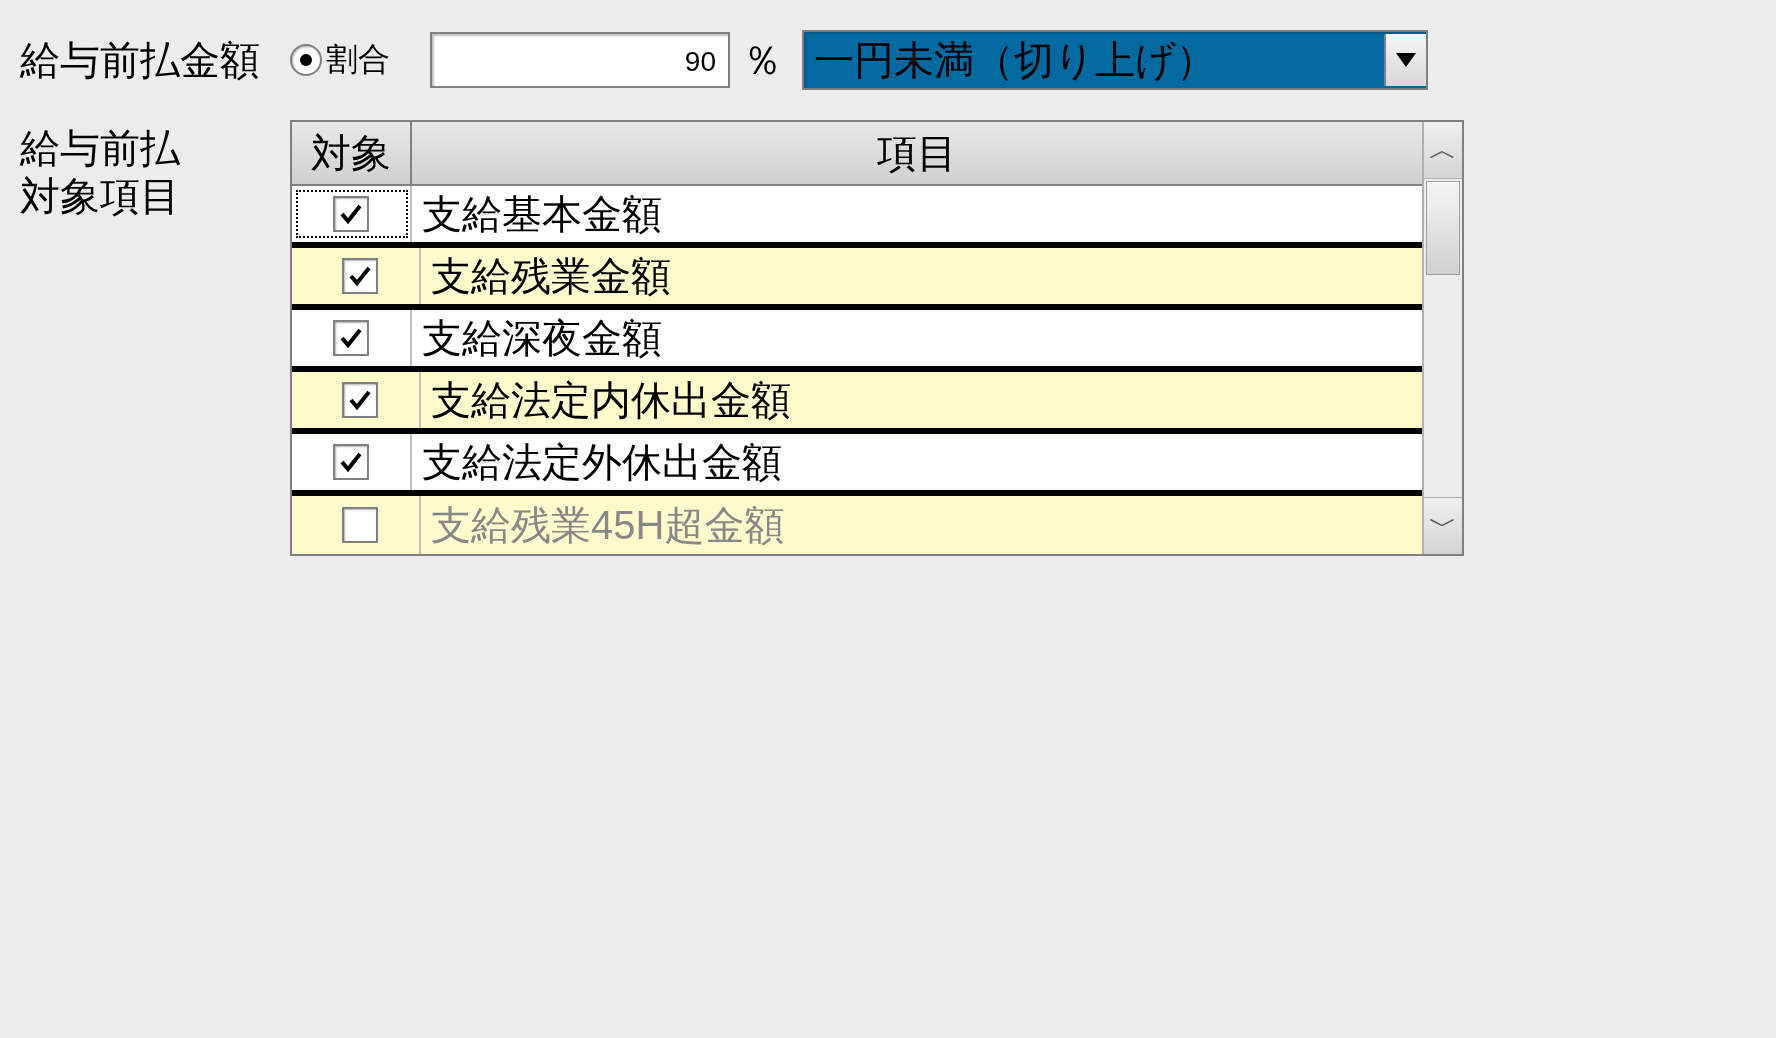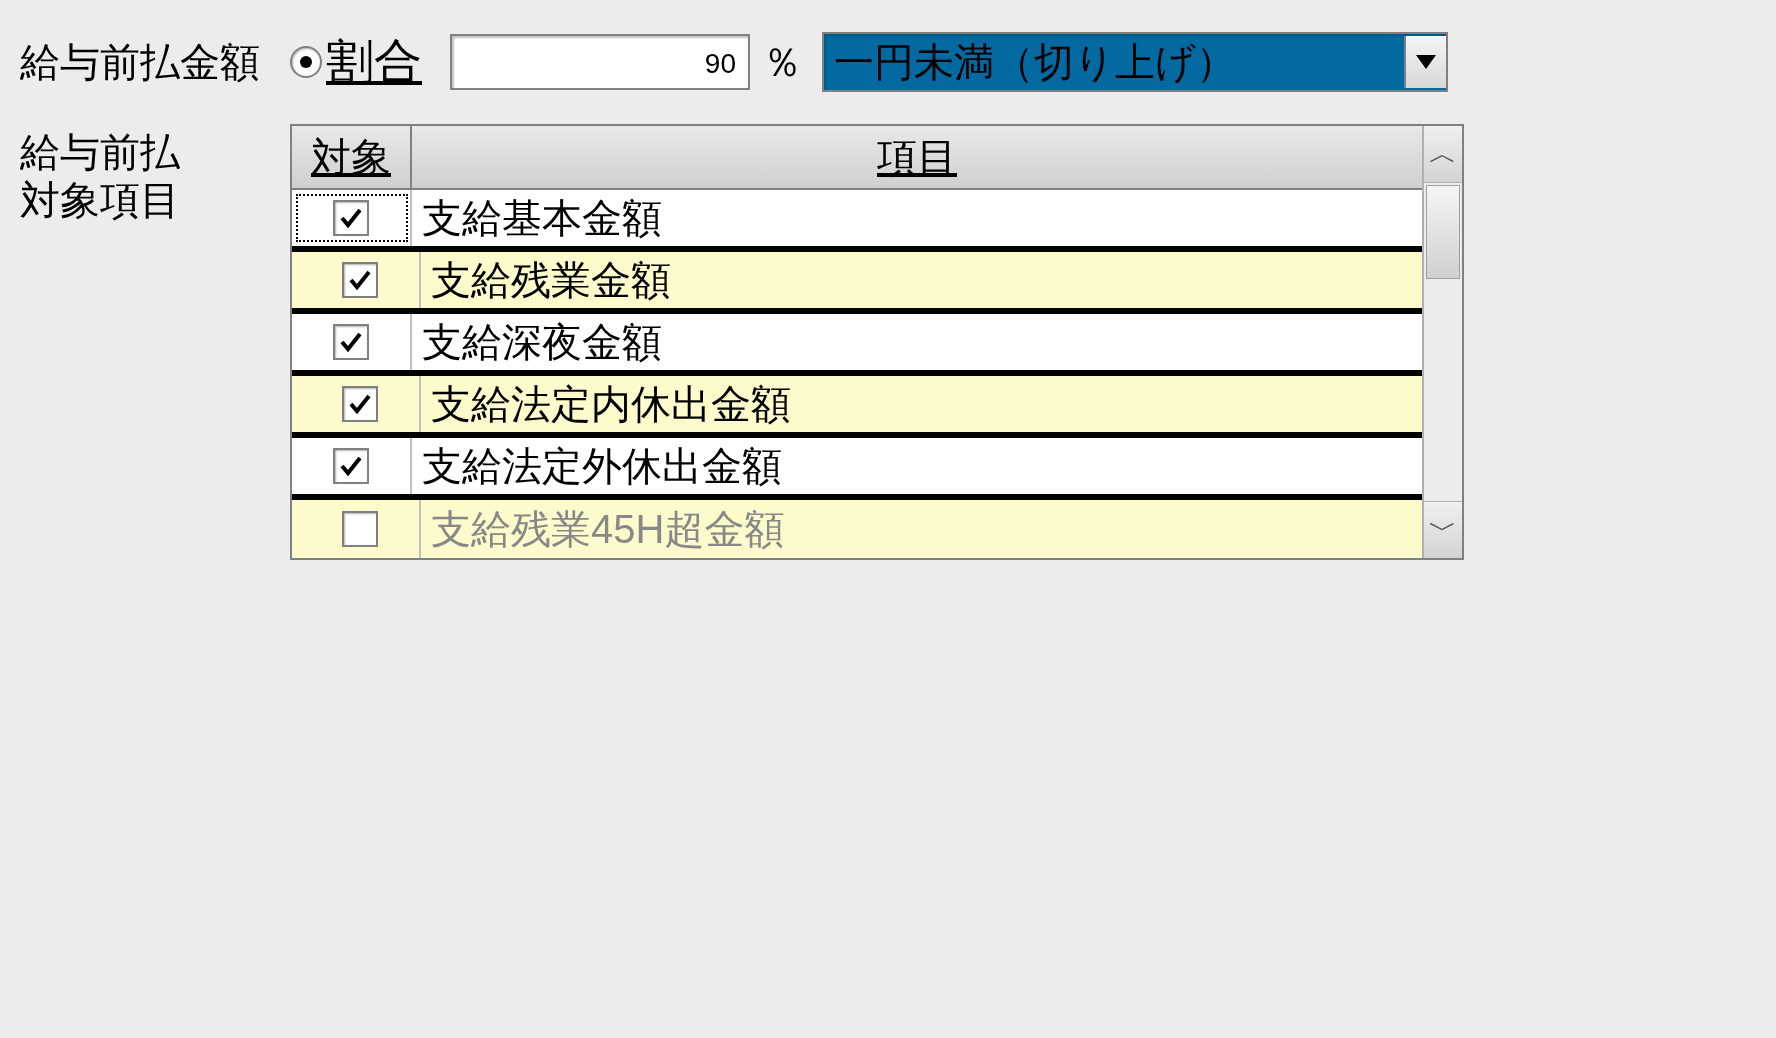--- a/index.html
+++ b/index.html
@@ -19,24 +19,23 @@
   .row {
     display: flex;
     align-items: center;
     margin-bottom: 30px;
   }
   .row .main-label {
     width: 270px;
     font-size: 40px;
   }
   .row .radio-label {
-    font-size: 48px;
+    font-size: 32px;
     margin-left: 4px;
-    margin-right: 28px;
-    text-decoration: underline;
+    margin-right: 40px;
   }
   .radio {
     width: 28px;
     height: 28px;
     border: 2px solid #808080;
     border-radius: 50%;
     background: #fff;
     display: inline-flex;
     align-items: center;
     justify-content: center;
@@ -123,21 +122,20 @@
     background: linear-gradient(#e8e8e8,#d0d0d0);
     border-bottom: 2px solid #808080;
   }
   .grid-header .col {
     display: flex;
     align-items: center;
     justify-content: center;
     font-size: 40px;
     border-right: 2px solid #808080;
     box-sizing: border-box;
-    text-decoration: underline;
   }
   .grid-header .col:last-child { border-right: none; }
   .col-target { width: 120px; }
   .col-item { flex: 1; }
   .grid-body {
     flex: 1;
     overflow: hidden;
   }
   .grid-row {
     display: flex;

